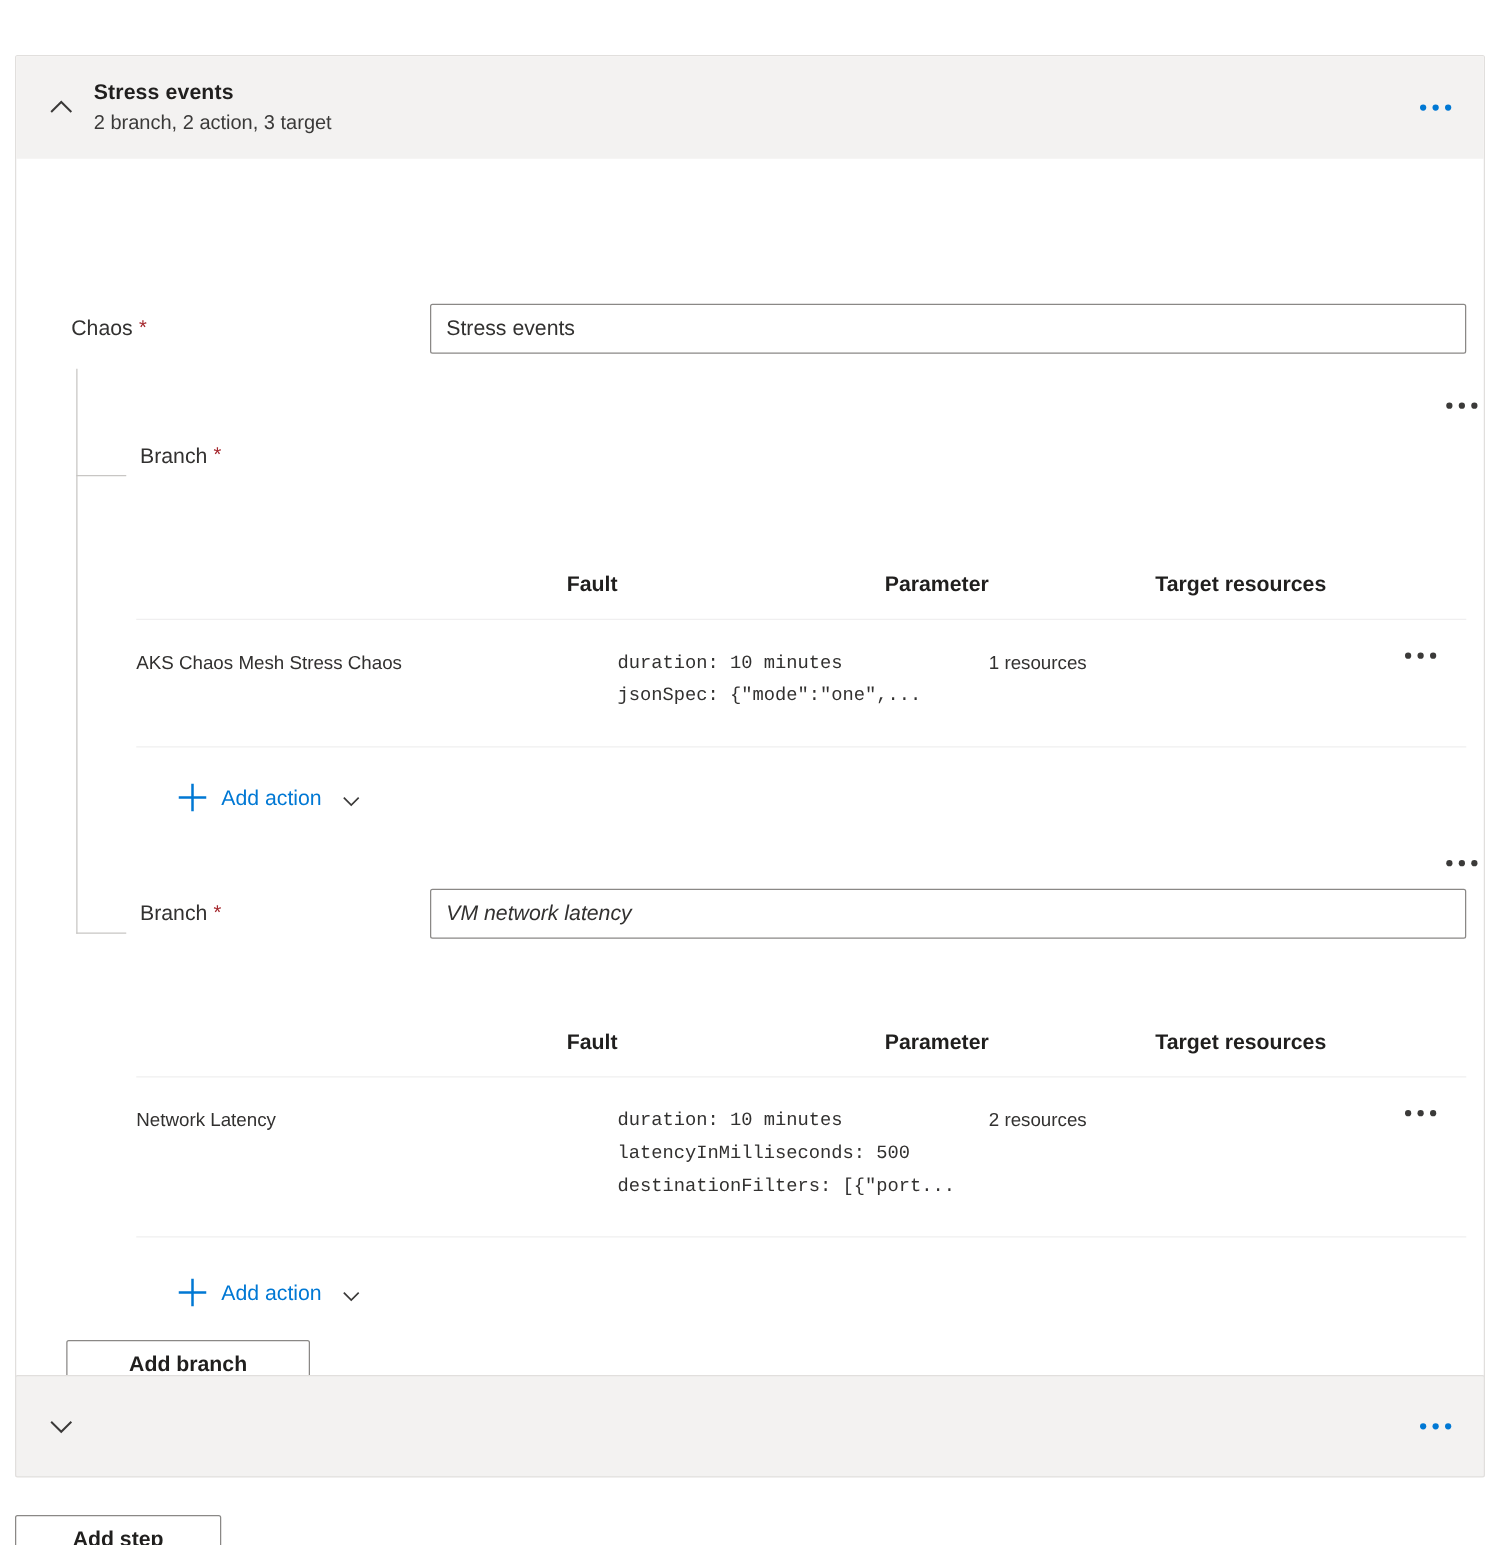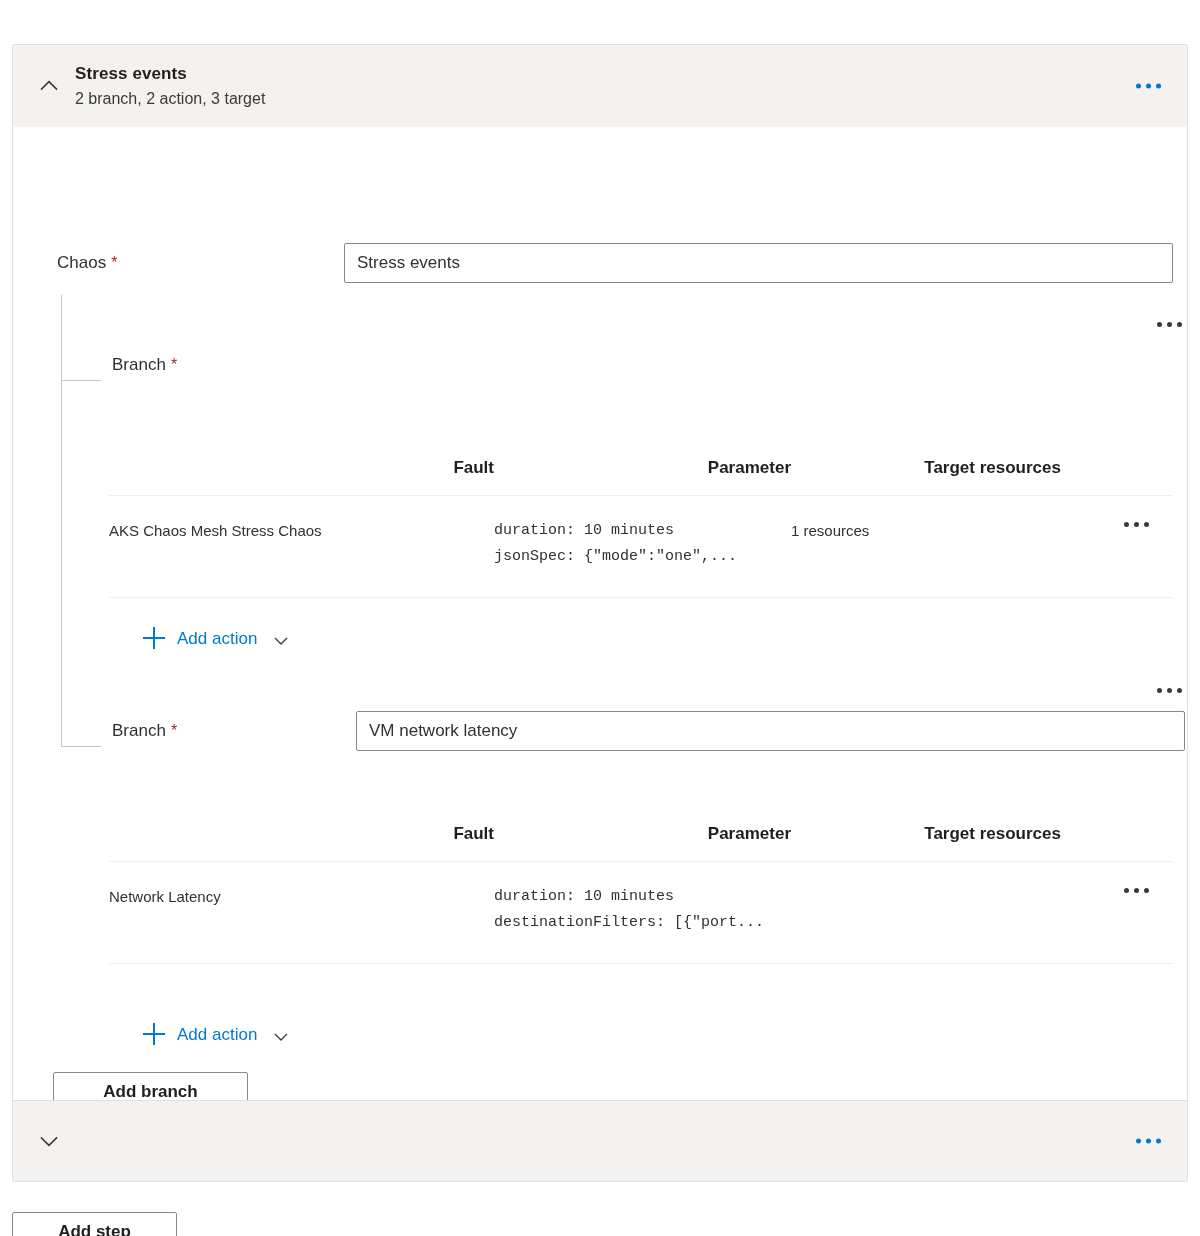--- a/index.html
+++ b/index.html
@@ -270,35 +270,37 @@
 
       <span class="ellipsis dark" style="position:absolute; left:1144px; top:561px;">
         <i></i>
           <i></i>
           <i></i>
       </span>
 
       <div class="field-row" style="position:absolute; left:99px; top:584px; width:1061px;">
         <span class="field-label">Branch</span>
         <span class="req">*</span>
-        <input class="txt-input" style="left: 244px;" type="text" value="VM network latency">
+        <input class="txt-input" style="left: 232px; font-style: italic;" type="text" value="VM network latency">
       </div>
 
       <div class="fault-table" style="top:679px;">
         <div class="ft-head">
           <div class="hcell col-fault">Fault</div>
           <div class="hcell col-param">Parameter</div>
           <div class="hcell col-target">Target resources</div>
         </div>
         <div class="ft-row">
           <div class="cell col-fault">Network Latency</div>
           <div class="cell col-param">
             <div>duration: 10 minutes</div>
+            <div>latencyInMilliseconds: 500</div>
             <div>destinationFilters: [{"port...</div>
           </div>
+          <div class="cell col-target">2 resources</div>
           <span class="ellipsis dark row-ell">
             <i></i>
               <i></i>
               <i></i>
           </span>
         </div>
       </div>
 
       <div class="add-action" style="left:130px; top:896px;">
         <span class="plus"></span>

